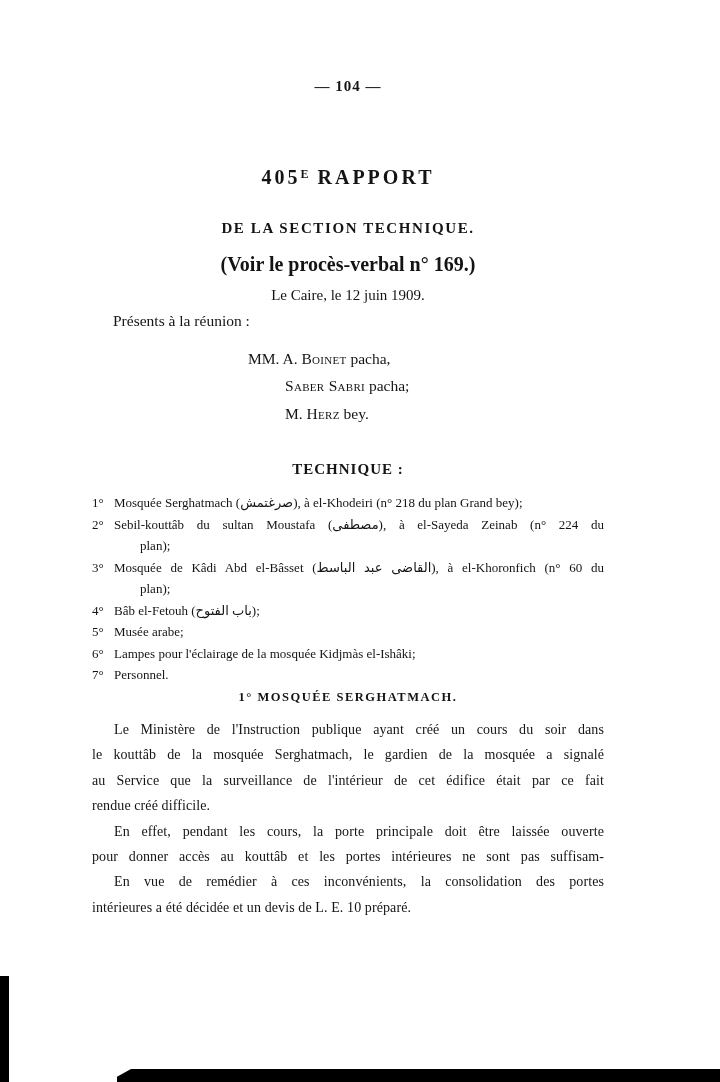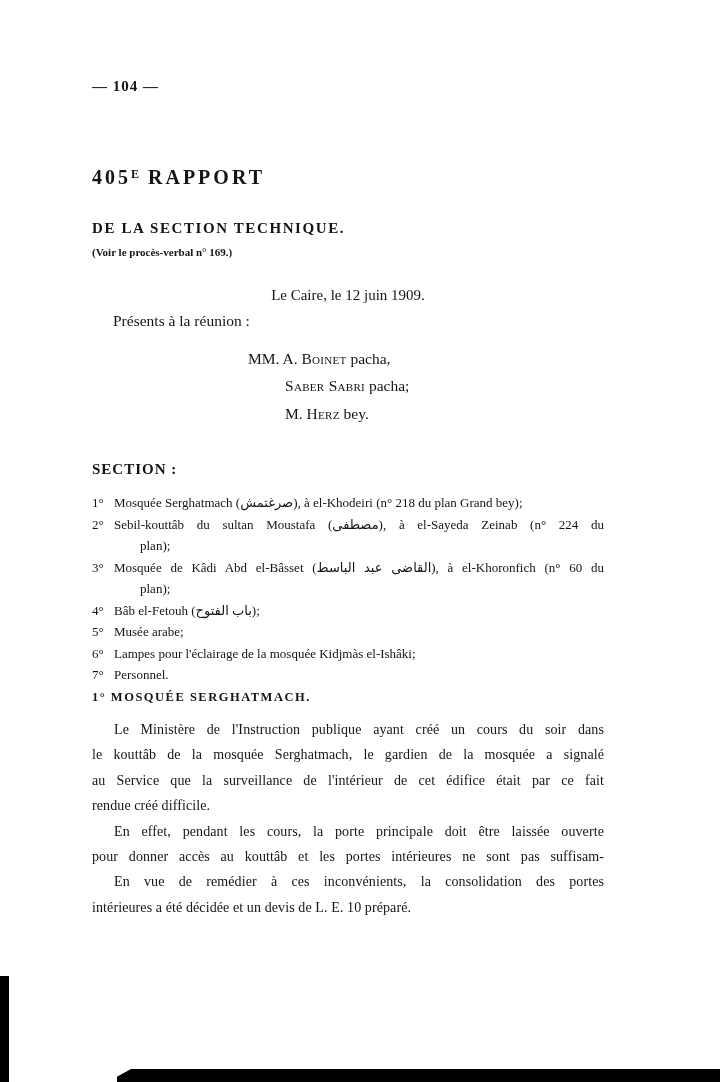--- a/index.html
+++ b/index.html
@@ -6,27 +6,27 @@
   .page{
     position:relative;
     width:720px;height:1082px;
     background:#ffffff;
     overflow:hidden;
     color:#141414;
     font-family:"Liberation Serif","DejaVu Sans",serif;
   }
   .abs{position:absolute;}
   .col{left:92px;width:512px;}
-  .ctr{}
+  .ctr{text-align:center;}
 
   .page-number{top:78px;font-size:15px;font-weight:bold;letter-spacing:1px;}
   .title{top:166px;font-size:20px;font-weight:bold;letter-spacing:3px;}
   .title .sup{font-size:12px;vertical-align:6px;letter-spacing:1px;}
   .subtitle{top:220px;font-size:15px;font-weight:bold;letter-spacing:1.6px;}
-  .reference{top:246px;font-size:11px;font-weight:bold;}
+  .reference{top:253px;font-size:20px;font-weight:bold;}
   .dateline{top:287px;font-size:15px;text-align:center;}
   .presents{top:312px;font-size:15.5px;padding-left:21px;}
 
   .attendees{top:345px;left:248px;width:330px;font-size:15.5px;line-height:27.4px;}
   .att-row.ind{margin-left:37px;}
   .sc{font-variant:small-caps;letter-spacing:.3px;}
 
   .sommaire-heading{top:461px;font-size:15px;font-weight:bold;letter-spacing:1px;}
   .sommaire{top:492px;font-size:13px;line-height:21.5px;font-weight:500;}
   .som-line .num{display:inline-block;width:22px;}
@@ -59,21 +59,21 @@
   <div class="abs col dateline">Le Caire, le 12 juin 1909.</div>
 
   <div class="abs col presents">Présents à la réunion :</div>
 
   <div class="abs attendees">
     <div class="att-row"><span>MM. A. </span><span class="sc">Boinet</span><span> pacha,</span></div>
     <div class="att-row ind"><span></span><span class="sc">Saber Sabri</span><span> pacha;</span></div>
     <div class="att-row ind"><span>M. </span><span class="sc">Herz</span><span> bey.</span></div>
   </div>
 
-  <div class="abs col ctr sommaire-heading">SECTION :</div>
+  <div class="abs col ctr sommaire-heading">TECHNIQUE :</div>
 
   <div class="abs col sommaire">
     <div class="som-line"><span class="num">1°</span><span>Mosquée Serghatmach (صرغتمش), à el-Khodeiri (n° 218 du plan Grand bey);</span></div>
     <div class="som-line j"><span class="num">2°</span><span>Sebil-kouttâb du sultan Moustafa (مصطفى), à el-Sayeda Zeinab (n° 224 du</span></div>
     <div class="som-line cont"><span>plan);</span></div>
     <div class="som-line j"><span class="num">3°</span><span>Mosquée de Kâdi Abd el-Bâsset (القاضى عبد الباسط), à el-Khoronfich (n° 60 du</span></div>
     <div class="som-line cont"><span>plan);</span></div>
     <div class="som-line"><span class="num">4°</span><span>Bâb el-Fetouh (باب الفتوح);</span></div>
     <div class="som-line"><span class="num">5°</span><span>Musée arabe;</span></div>
     <div class="som-line"><span class="num">6°</span><span>Lampes pour l'éclairage de la mosquée Kidjmàs el-Ishâki;</span></div>

